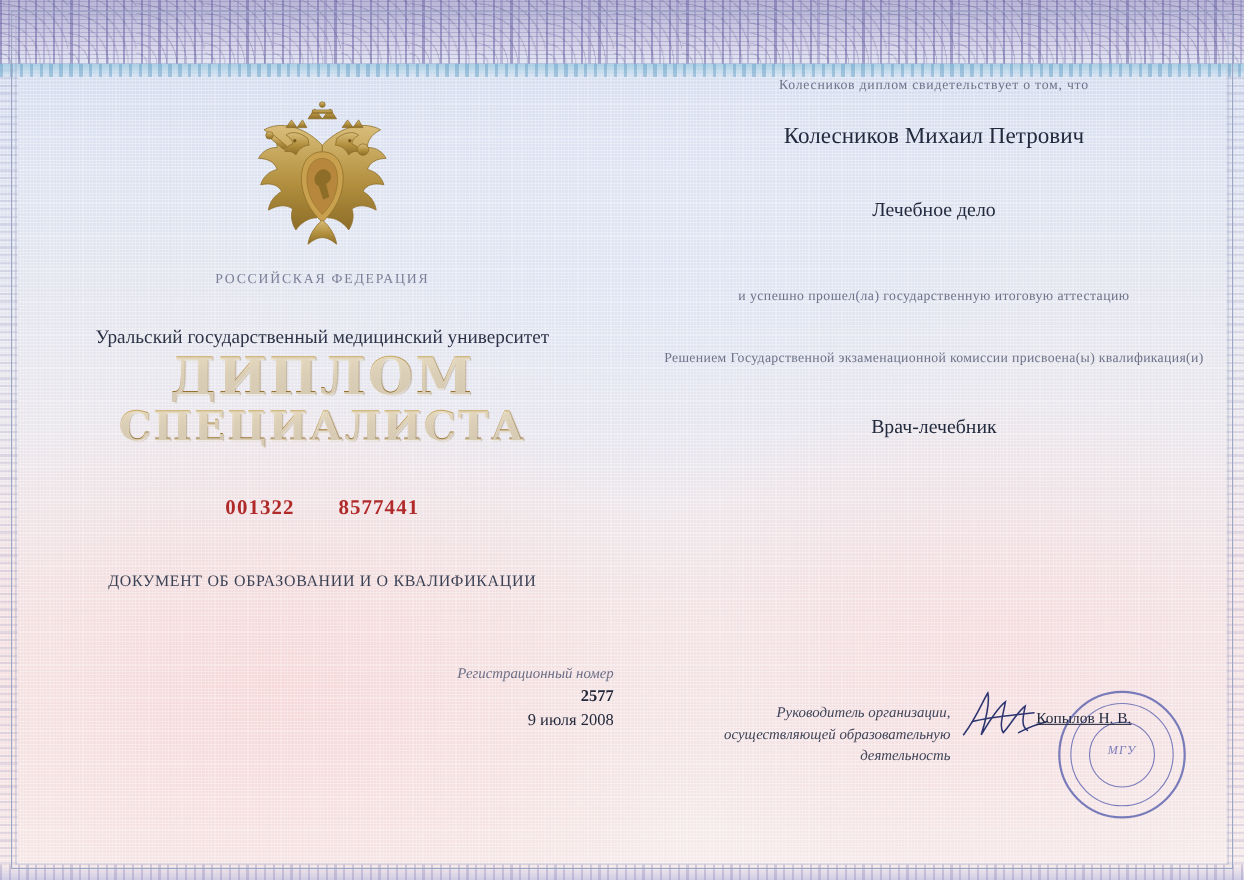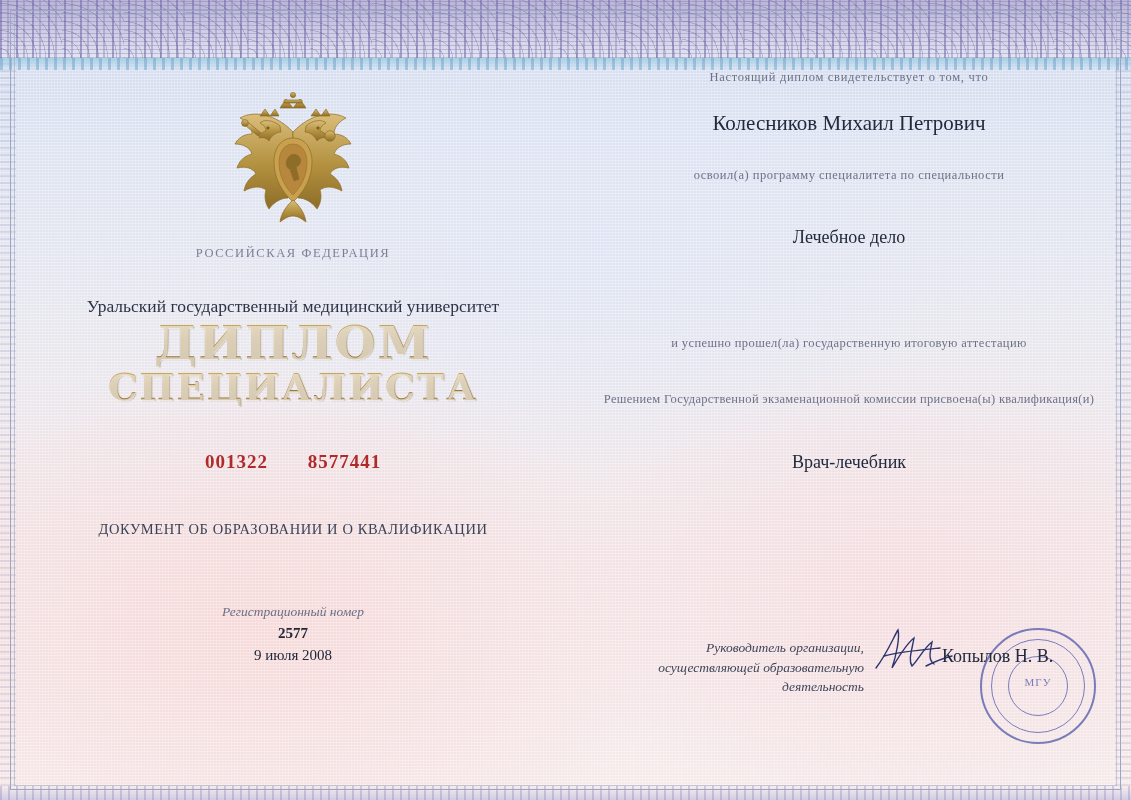--- a/index.html
+++ b/index.html
@@ -135,21 +135,21 @@
     font-size:19px;
     letter-spacing:1px;
   }
   .serials .s2{margin-left:34px;}
   .doc-sub{
     margin-top:48px;
     font-size:14.5px;
     letter-spacing:0.6px;
     color:#3c4256;
   }
-  .reg-block{margin-top:66px;}
+  .reg-block{margin-top:66px;text-align:right;}
   .reg-label{
     font-size:13.5px;font-style:italic;color:#6b6f86;
   }
   .reg-value{
     margin-top:5px;font-size:15px;font-weight:bold;color:#22283a;
   }
   .date-label{
     margin-top:18px;font-size:13.5px;font-style:italic;color:#6b6f86;
   }
   .date-value{
@@ -163,42 +163,43 @@
   }
   .r-cap{
     font-size:12.5px;color:#6e7289;letter-spacing:0.7px;
     font-family:"Liberation Serif", serif;
   }
   .r-name{
     margin-top:26px;font-size:21px;color:#222a3d;
   }
   .r-cap2{margin-top:32px;font-size:12.5px;color:#6e7289;letter-spacing:0.5px;}
   .r-program{margin-top:44px;font-size:18px;color:#222a3d;}
-  .r-cap3{margin-top:88px;font-size:12.5px;color:#6e7289;letter-spacing:0.4px;}
+  .r-cap3{margin-top:61px;font-size:12.5px;color:#6e7289;letter-spacing:0.4px;}
   .r-cap4{margin-top:38px;font-size:12.5px;color:#6e7289;line-height:1.7;letter-spacing:0.3px;}
   .r-qual{margin-top:42px;font-size:18px;color:#222a3d;}
 
   .sign-area{
     position:absolute;left:0;bottom:60px;width:518px;height:110px;
   }
   .sign-role{
     position:absolute;left:24px;top:28px;width:250px;
     text-align:right;font-style:italic;font-size:13.5px;color:#3f4558;line-height:1.45;
   }
   .sign-name{
     position:absolute;right:6px;top:36px;width:160px;text-align:left;
-    font-size:18px;color:#222a3d;
+    font-size:14px;color:#222a3d;text-decoration:underline;
   }
   .signature{
     position:absolute;left:278px;top:12px;width:92px;height:60px;
   }
   .stamp{
-    position:absolute;right:12px;top:18px;width:112px;height:112px;
+    position:absolute;right:30px;top:18px;width:112px;height:112px;
     border:2px solid #4a53a8;border-radius:50%;
     opacity:.72;
+    font-style:italic;
   }
   .stamp:before{
     content:"";position:absolute;left:9px;top:9px;right:9px;bottom:9px;
     border:1px solid #4a53a8;border-radius:50%;
   }
   .stamp:after{
     content:"";position:absolute;left:26px;top:26px;right:26px;bottom:26px;
     border:1px solid #4a53a8;border-radius:50%;
   }
   .stamp-text{
@@ -281,23 +282,22 @@
       <div class="doc-sub">ДОКУМЕНТ ОБ ОБРАЗОВАНИИ И О КВАЛИФИКАЦИИ</div>
 
       <div class="reg-block">
         <div class="reg-label">Регистрационный номер</div>
         <div class="reg-value">2577</div>
         <div class="date-value">9 июля 2008</div>
       </div>
     </div>
 
     <div class="right">
-      <div class="r-cap">Настоящий диплом свидетельствует о том, что</div>
+      <div class="r-cap">Колесников диплом свидетельствует о том, что</div>
       <div class="r-name">Колесников Михаил Петрович</div>
-      <div class="r-cap2">освоил(а) программу специалитета по специальности</div>
       <div class="r-program">Лечебное дело</div>
       <div class="r-cap3">и успешно прошел(ла) государственную итоговую аттестацию</div>
       <div class="r-cap4">Решением Государственной экзаменационной комиссии присвоена(ы) квалификация(и)</div>
       <div class="r-qual">Врач-лечебник</div>
 
       <div class="sign-area">
         <div class="sign-role">Руководитель организации, осуществляющей образовательную деятельность</div>
 
         <div class="signature">
           <svg viewBox="0 0 92 60" width="92" height="60" aria-hidden="true">

